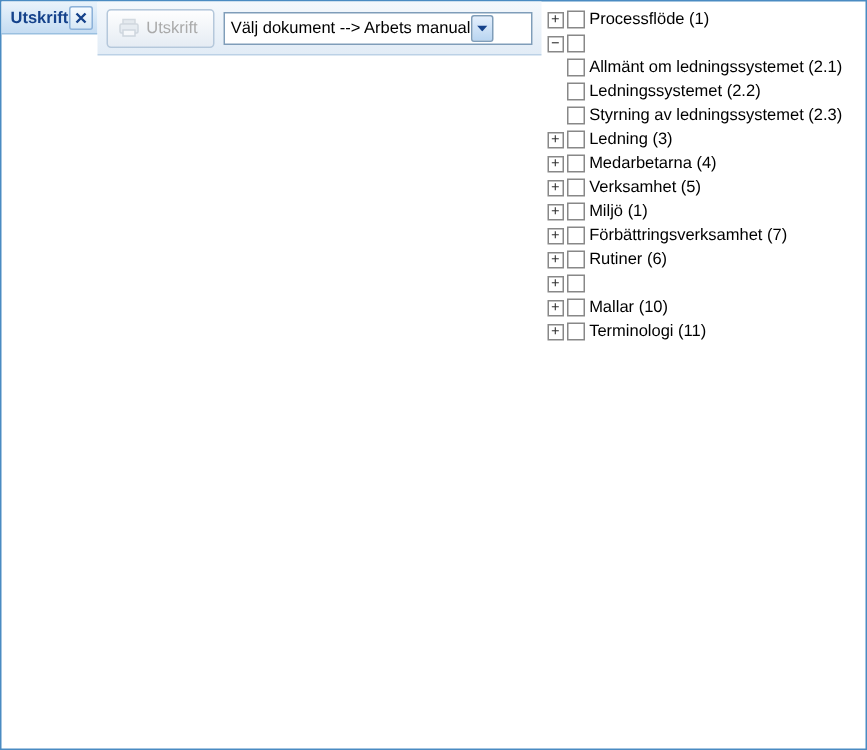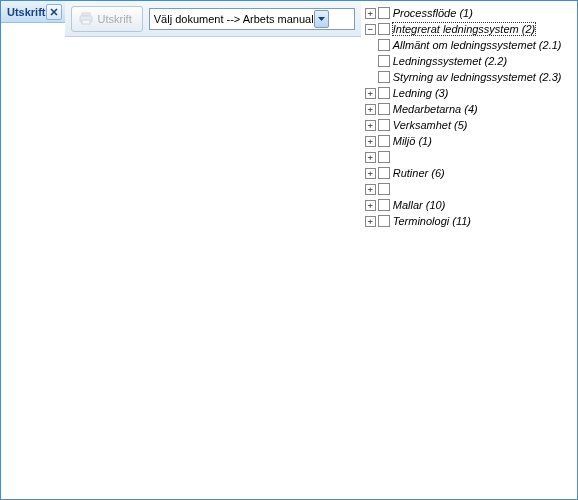--- a/index.html
+++ b/index.html
@@ -111,21 +111,21 @@
     font-family: monospace;
   }
   .expander.empty { border: none; background: transparent; }
   .chk {
     width: 12px; height: 12px;
     border: 1px solid #888;
     background: #fff;
     cursor: pointer;
     flex-shrink: 0;
   }
-  .nlabel { padding: 0 1px; font-style: italic; }
+  .nlabel { padding: 0 1px; }
   .nlabel.selected { border: 1px dotted #333; padding: 0 0px; }
   .child-list { padding-left: 22px; }
   .child-list .node { padding-left: 2px; align-items: center; }
 
   .mid-pane {
     width: 36px;
     background: linear-gradient(to bottom, #f4f8fc, #e6eef7);
     border-right: 1px solid #bcd1e6;
     display: flex;
     flex-direction: column;
@@ -225,21 +225,20 @@
               <div class="node">
                 <div class="expander">+</div>
                 <div class="chk"></div>
                 <span class="nlabel">Processflöde (1)</span>
               </div>
             </li>
             <li>
               <div class="node">
                 <div class="expander">−</div>
                 <div class="chk"></div>
-                <span class="nlabel selected">Integrerat ledningssystem (2)</span>
               </div>
               <ul class="child-list">
                 <li>
                   <div class="node">
                     <div class="expander empty"></div>
                     <div class="chk"></div>
                     <span class="nlabel">Allmänt om ledningssystemet (2.1)</span>
                   </div>
                 </li>
                 <li>
@@ -283,20 +282,21 @@
               <div class="node">
                 <div class="expander">+</div>
                 <div class="chk"></div>
                 <span class="nlabel">Miljö (1)</span>
               </div>
             </li>
             <li>
               <div class="node">
                 <div class="expander">+</div>
                 <div class="chk"></div>
+                <span class="nlabel">Förbättringsverksamhet (7)</span>
               </div>
             </li>
             <li>
               <div class="node">
                 <div class="expander">+</div>
                 <div class="chk"></div>
                 <span class="nlabel">Rutiner (6)</span>
               </div>
             </li>
             <li>

